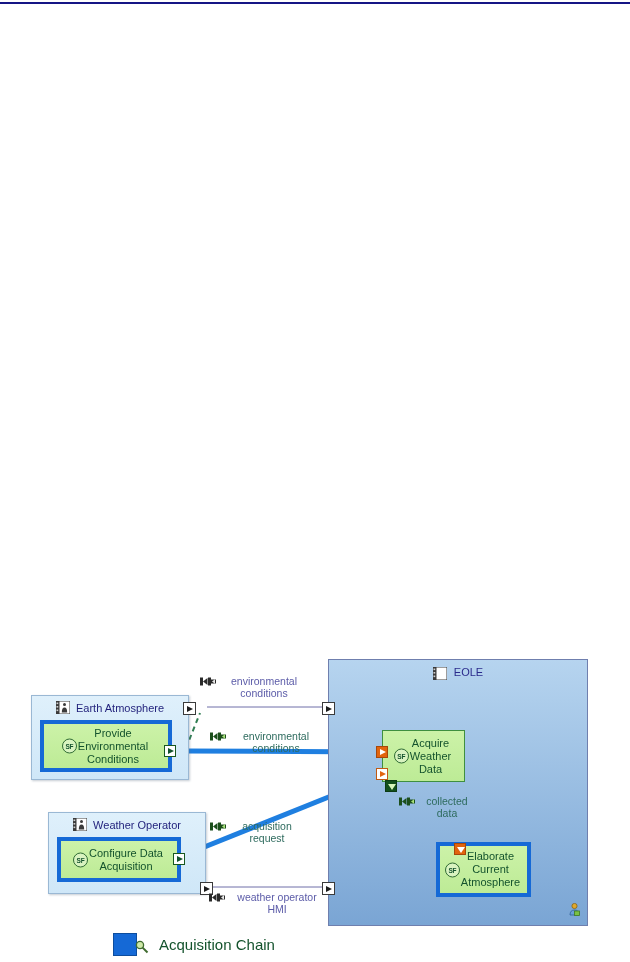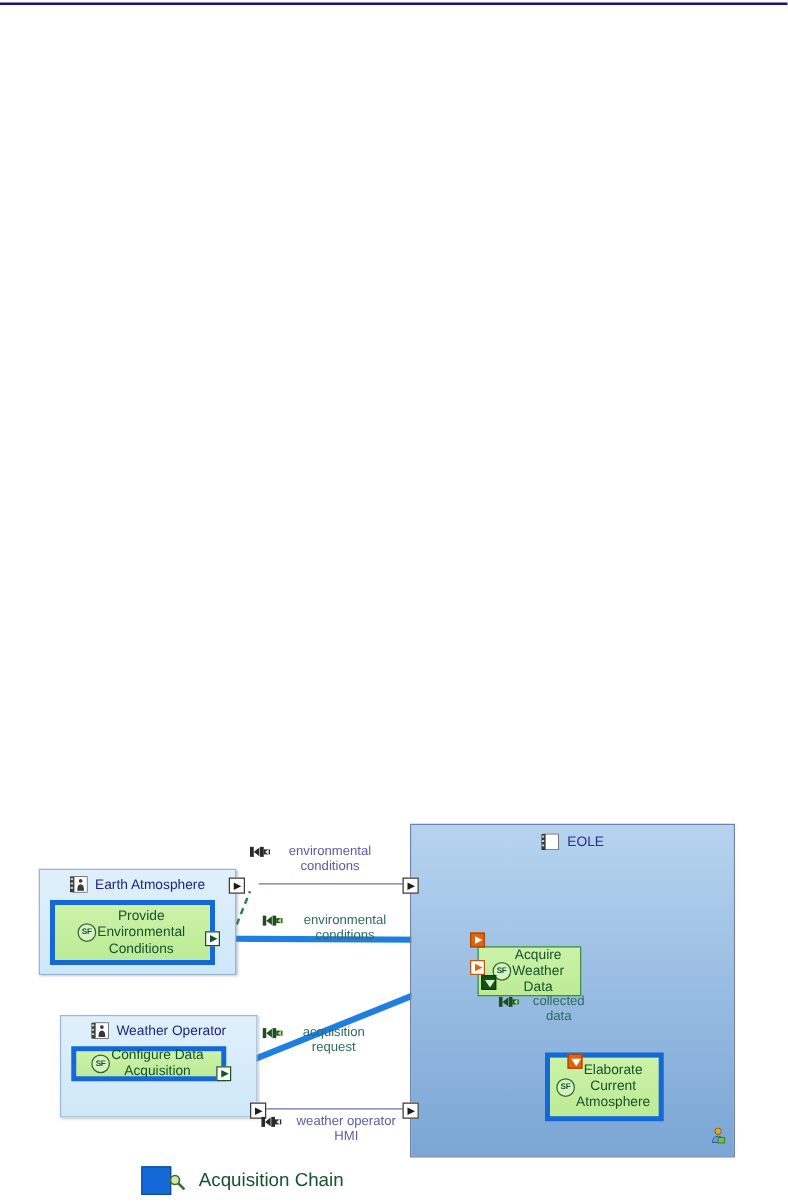--- a/index.html
+++ b/index.html
@@ -270,21 +270,21 @@
           <rect x="0.5" y="8.5" width="2" height="1.6" fill="#cfcfcf"></rect>
           <rect x="3" y="0" width="11" height="13" fill="#ffffff" stroke="#3a3a3a" stroke-width="1"></rect>
         </svg>
       </span>
       <span class="hdr-label">EOLE</span>
     </div>
 
     <div class="port-chevron" style="left:-7px; top:42px;"></div>
     <div class="port-chevron" style="left:-7px; top:222px;"></div>
 
-    <div class="fn-box thin" style="left:53px; top:70px; width:83px; height:40px;margin-top:27px;">
+    <div class="fn-box thin" style="left:53px; top:70px; width:83px; height:52px;">
       <div class="fn-inner">
         <span class="sf-badge">SF</span>
         <span>Acquire</span><br>
         <span>Weather</span><br>
         <span>Data</span>
       </div>
     </div>
 
     <div class="fport in-orange-filled" style="left:47px; top:86px;"></div>
     <div class="fport in-orange" style="left:47px; top:108px;"></div>
@@ -347,21 +347,21 @@
           <rect x="0.5" y="5" width="2" height="1.6" fill="#cfcfcf"></rect>
           <rect x="0.5" y="8.5" width="2" height="1.6" fill="#cfcfcf"></rect>
           <rect x="3" y="0" width="11" height="13" fill="#ffffff" stroke="#3a3a3a" stroke-width="1"></rect>
           <circle cx="8.5" cy="3.6" r="1.5" fill="#3a3a3a"></circle>
           <path d="M5.8 11.5 Q5.8 6.4 8.5 6.4 Q11.2 6.4 11.2 11.5 Z" fill="#3a3a3a"></path>
         </svg>
       </span>
       <span class="hdr-label">Weather Operator</span>
     </div>
 
-    <div class="fn-box framed" style="left:8px; top:24px; width:124px; height:28px;">
+    <div class="fn-box framed" style="left:8px; top:24px; width:124px; height:45px;">
       <div class="fn-inner">
         <span class="sf-badge">SF</span>
         <span>Configure Data</span><br>
         <span>Acquisition</span>
       </div>
     </div>
     <div class="fport out" style="left:124px; top:40px;"></div>
 
     <div class="port-chevron" style="left:151px; top:69px;"></div>
   </div>

